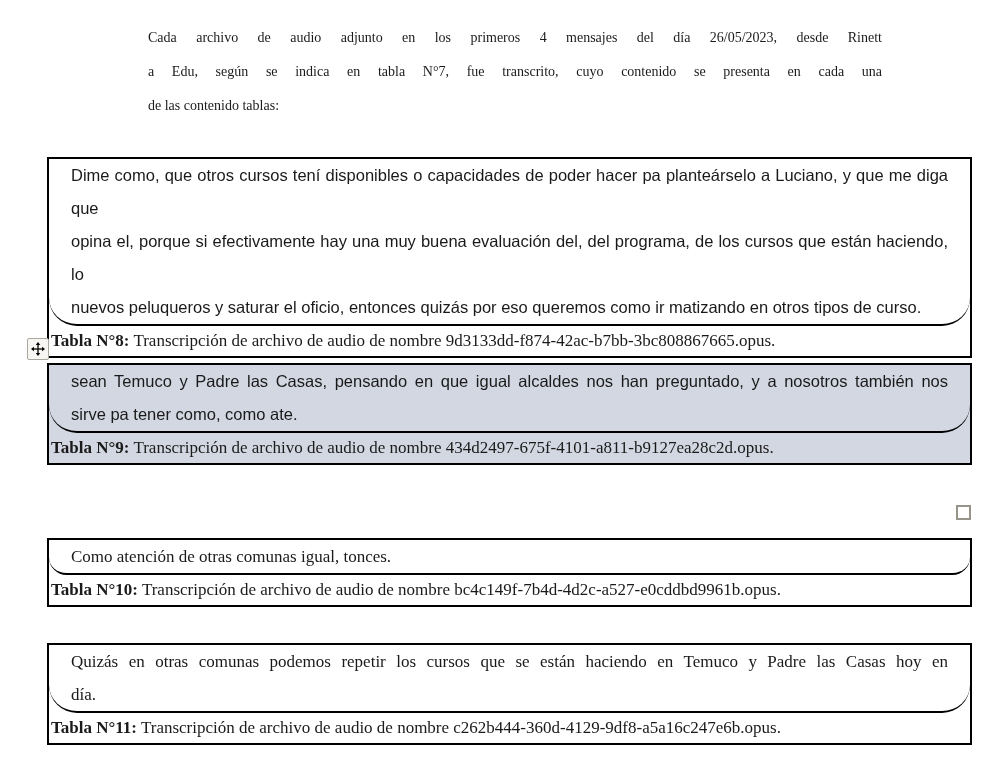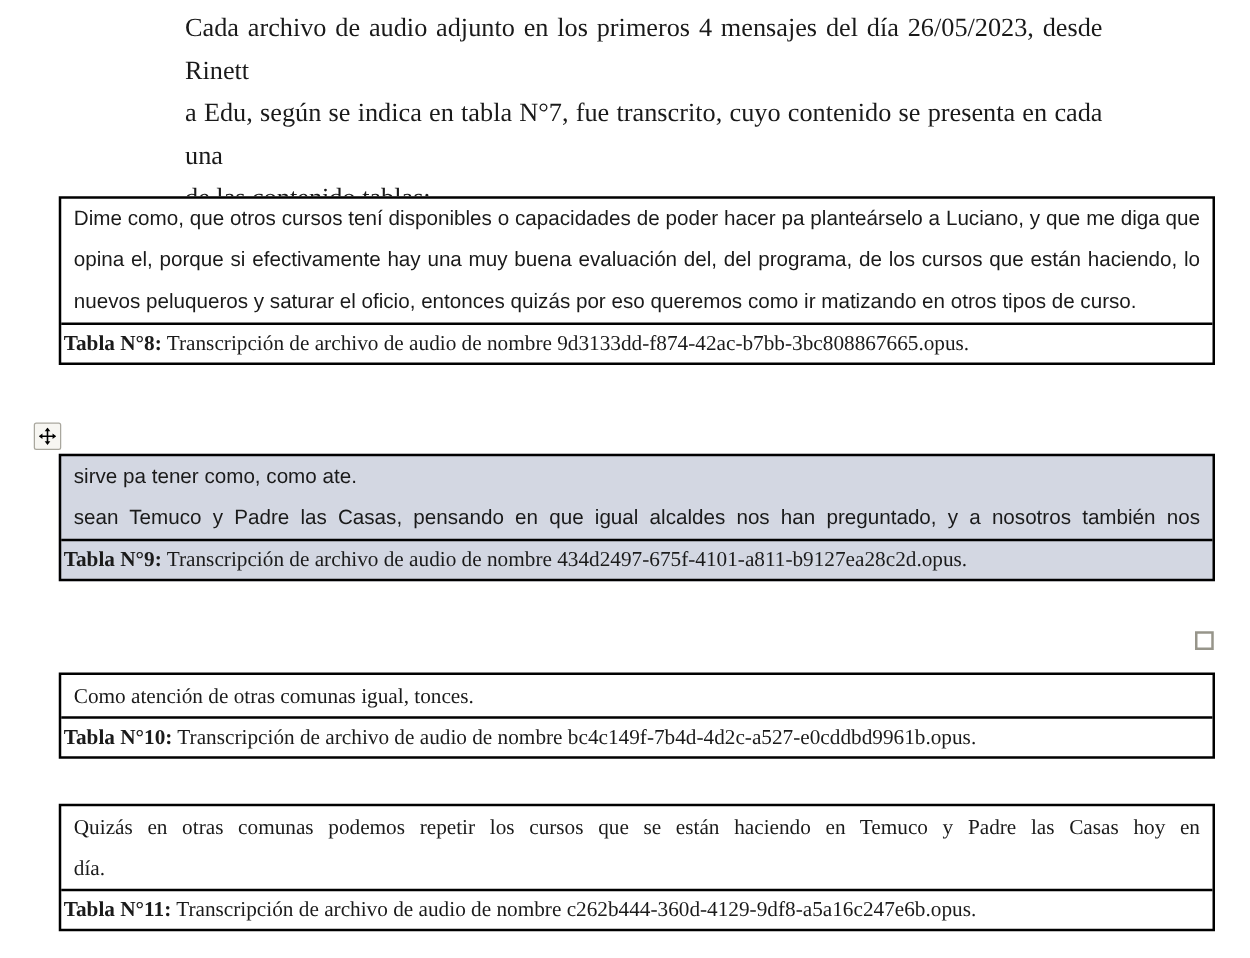--- a/index.html
+++ b/index.html
@@ -9,40 +9,41 @@
     background: #ffffff;
     color: #1a1a1a;
     font-family: "Liberation Serif", serif;
     overflow: hidden;
   }
 
   
   .intro {
     position: absolute;
     left: 148px;
-    top: 5px;
+    top: 21px;
     width: 734px;
-    font-size: 21px;
+    font-size: 14px;
   }
   .intro .iline { line-height: 34px; white-space: normal; }
   .jl { text-align: justify; text-align-last: justify; }
 
   
   .doc-table {
     position: absolute;
     left: 47px;
     width: 925px;
     border: 2px solid #000;
     background: #fff;
   }
   .doc-table.selected { background: #d3d7e2; }
 
   .cell-body {
     border-bottom: 2px solid #000;
-    padding: 0 10px;
+    padding: 0 22px;
+    border-radius: 28px;
   }
   .cell-body.sans {
     font-family: "Liberation Sans", sans-serif;
     font-size: 16.5px;
   }
   .cell-body.serif { font-size: 17px; }
   .cell-body .tline { line-height: 33px; }
 
   .cell-caption {
     padding: 4px 10px 5px 2px;
@@ -110,22 +111,22 @@
       <polygon points="10,0 6.8,4.2 13.2,4.2"></polygon>
       <polygon points="10,20 6.8,15.8 13.2,15.8"></polygon>
       <polygon points="0,10 4.2,6.8 4.2,13.2"></polygon>
       <polygon points="20,10 15.8,6.8 15.8,13.2"></polygon>
     </g>
   </svg>
 </div>
 
 <div class="doc-table selected" style="top:363px">
   <div class="cell-body sans">
+    <div class="tline jl">sean Temuco y Padre las Casas, pensando en que igual alcaldes nos han preguntado, y a nosotros también nos</div>
     <div class="tline">sirve pa tener como, como ate.</div>
-    <div class="tline jl">sean Temuco y Padre las Casas, pensando en que igual alcaldes nos han preguntado, y a nosotros también nos</div>
   </div>
   <div class="cell-caption">
     <span class="cap-label">Tabla N°9:</span><span class="cap-rest"> Transcripción de archivo de audio de nombre 434d2497-675f-4101-a811-b9127ea28c2d.opus.</span>
   </div>
 </div>
 
 <div class="resize-handle"></div>
 
 <div class="doc-table" style="top:538px">
   <div class="cell-body serif">

